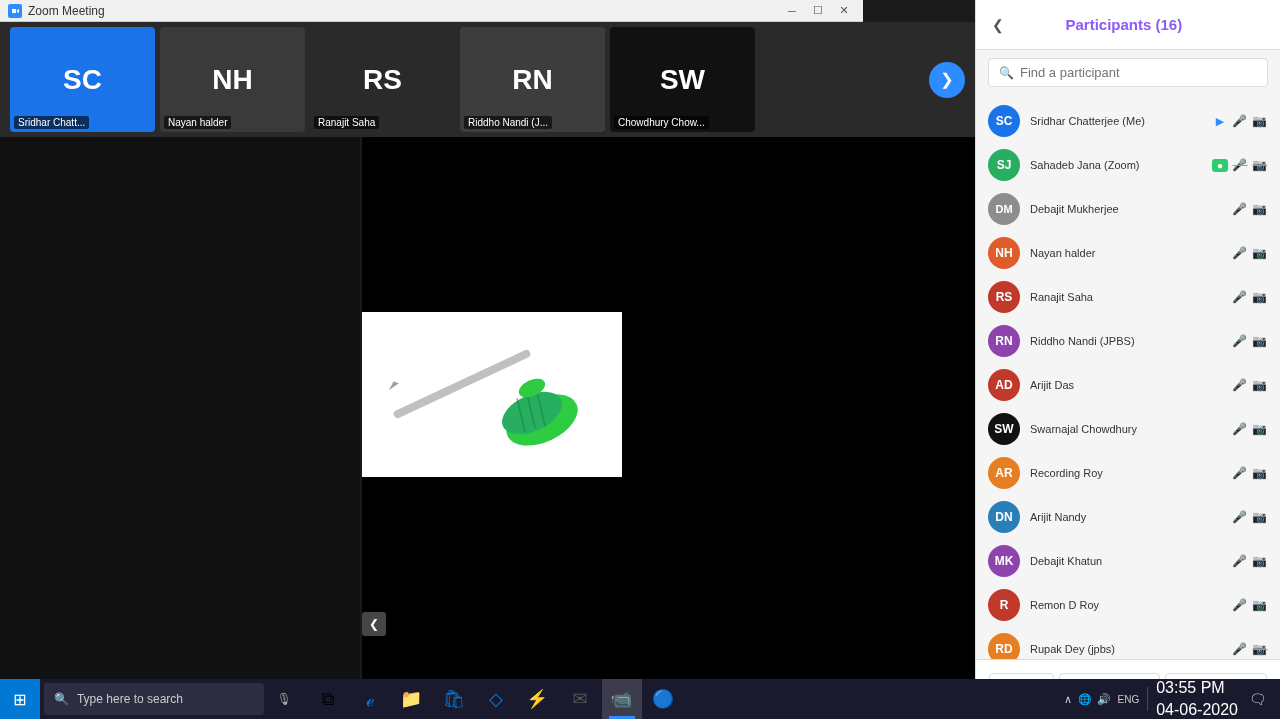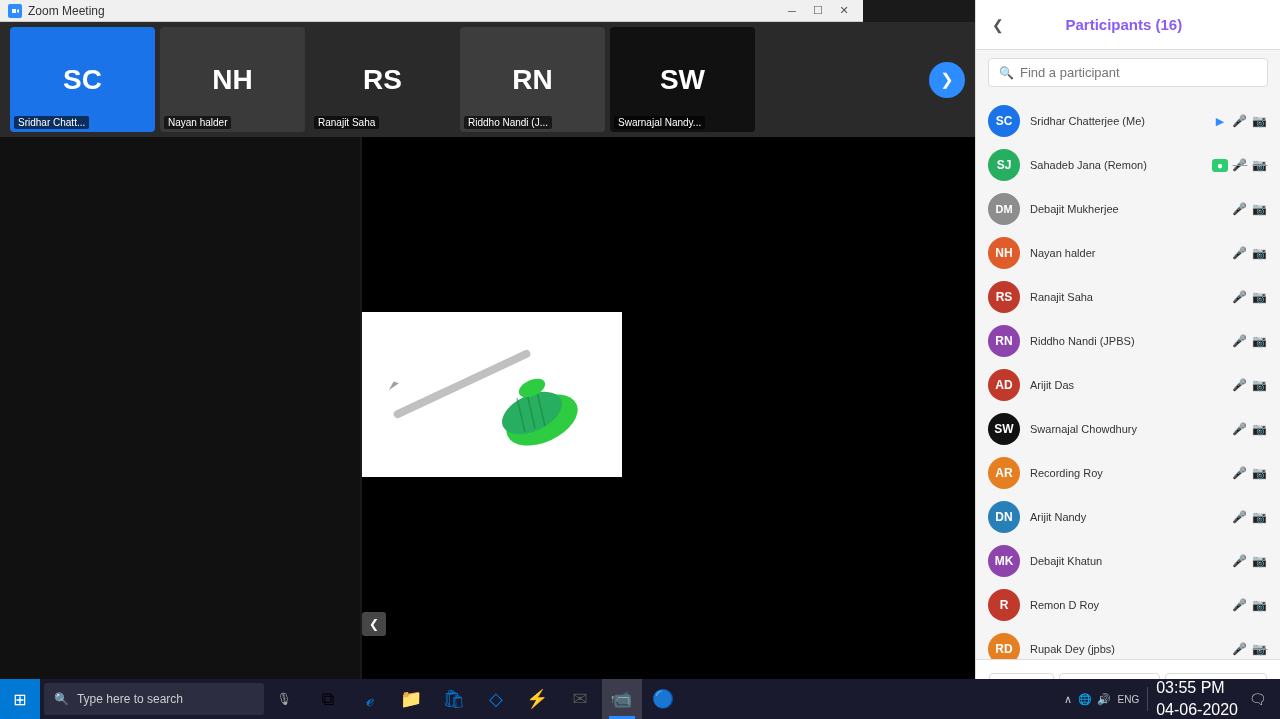--- a/index.html
+++ b/index.html
@@ -225,21 +225,21 @@
     <div class="thumbnail">
       <div class="thumbnail-avatar" style="background:#3d3d3d; height:100%; display:flex; align-items:center; justify-content:center;">
         <span style="font-size:28px; color:white; font-weight:bold;">RN</span>
       </div>
       <div class="thumbnail-label">Riddho Nandi (J...</div>
     </div>
     <div class="thumbnail">
       <div class="thumbnail-avatar" style="background:#111; height:100%; display:flex; align-items:center; justify-content:center;">
         <span style="font-size:28px; color:white; font-weight:bold;">SW</span>
       </div>
-      <div class="thumbnail-label">Swarnajal Nandy...</div>
+      <div class="thumbnail-label">Chowdhury Chow...</div>
     </div>
     <div class="nav-arrow">
       <span style="color:white; font-size:16px;">❯</span>
     </div>
   </div>
 
   <div class="recording-indicator">
     <div class="rec-dot"></div>
     <span>Recording...</span>
   </div>
@@ -295,21 +295,21 @@
       <span class="p-name">Sridhar Chatterjee (Me)</span>
       <div class="p-icons">
         <span class="p-icon" style="color:#2d8cff; font-size:11px;">▶</span>
         <span class="p-icon" style="color:#999;">🎤</span>
         <span class="p-icon" style="color:#999;">📷</span>
       </div>
     </div>
 
     <div class="participant-item">
       <div class="p-avatar bg-sahadeb">SJ</div>
-      <span class="p-name">Sahadeb Jana (Remon)</span>
+      <span class="p-name">Sahadeb Jana (Zoom)</span>
       <div class="p-icons">
         <span class="p-icon p-icon-green" style="background:#2ecc71; color:white; border-radius:3px; padding:1px 3px; font-size:10px;">●</span>
         <span class="p-icon" style="color:#999; text-decoration:line-through;">🎤</span>
         <span class="p-icon" style="color:#999; text-decoration:line-through;">📷</span>
       </div>
     </div>
 
     <div class="participant-item">
       <div class="p-avatar" style="background:#8d8d8d; font-size:11px;">DM</div>
       <span class="p-name">Debajit Mukherjee</span>

